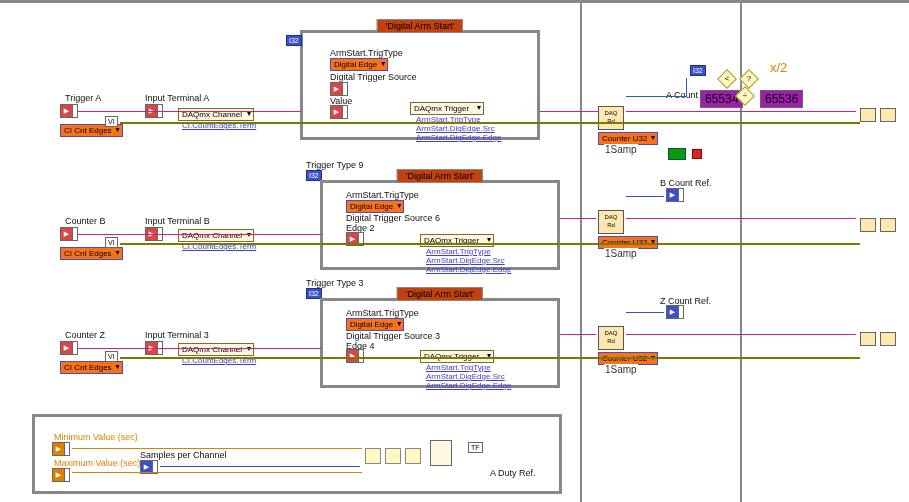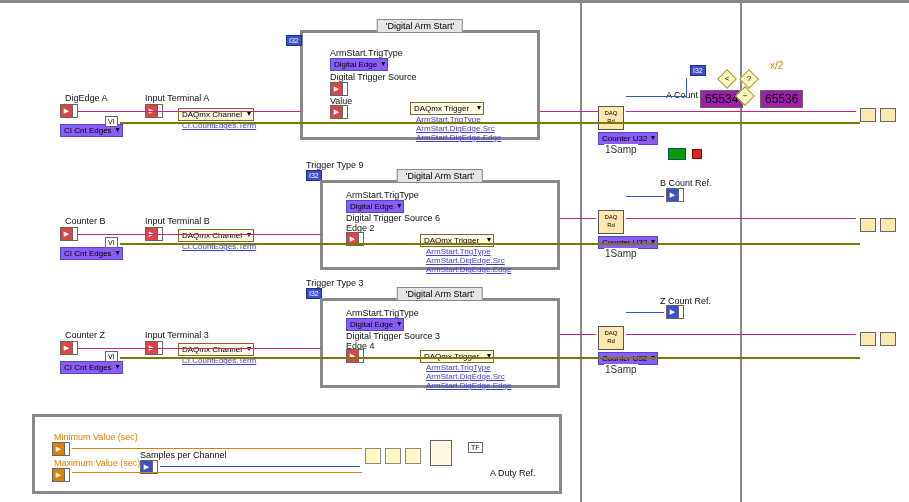--- a/index.html
+++ b/index.html
@@ -20,21 +20,21 @@
   .seqframe {
     position: absolute;
     border: 3px solid #888;
     background: rgba(255,255,255,0.0);
   }
   .frame-label {
     position: absolute;
     top: -14px;
     left: 50%;
     transform: translateX(-50%);
-    background: #e5e5e5;
+    background: #c2410c;
     border: 1px solid #888;
     padding: 1px 8px;
     font-size: 9px;
     white-space: nowrap;
   }
   .divider {
     position: absolute;
     top: 0;
     bottom: 0;
     width: 2px;
@@ -68,21 +68,21 @@
   .smallbox {
     position: absolute;
     border: 1px solid #666;
     background: #fff;
     font-size: 7px;
     padding: 1px 2px;
   }
   .dropdown {
     position: absolute;
     border: 1px solid #4a4acc;
-    background: #8b5cf6;
+    background: #f97316;
     font-size: 8px;
     padding: 1px 10px 1px 3px;
     white-space: nowrap;
   }
   .dropdown::after {
     content: "▾";
     position: absolute;
     right: 2px;
     top: 0;
     font-size: 8px;
@@ -158,21 +158,21 @@
     position: absolute;
     width: 1px;
   }
   .w-pink { background: #cc2288; }
   .w-olive { background: #7a7a00; height: 2px; }
   .w-blue { background: #3355cc; }
   .w-orange { background: #e08000; }
   .w-thick { height: 3px; background: #888; }
   .x2 {
     position: absolute;
-    font-size: 10px;
+    font-size: 13px;
     color: #e08000;
   }
   .btmframe {
     position: absolute;
     border: 3px solid #888;
     background: #fff;
   }
   .smallnodes {
     position: absolute;
     display: flex;
@@ -189,21 +189,21 @@
 </style>
 </head>
 <body>
 
 <div class="canvas">
 
   <div class="divider" style="left:580px"></div>
   <div class="divider" style="left:740px"></div>
   <div class="hwire w-thick" style="left:0; top:0; width:909px"></div>
 
-  <div class="lbl" style="left:65px; top:93px">DigEdge A</div>
+  <div class="lbl" style="left:65px; top:93px">Trigger A</div>
   <div class="ctrlbox" style="left:60px; top:104px; width:18px">
       <div class="arrow">▶</div>
     </div>
   <div class="dropdown" style="left:60px; top:124px">CI Cnt Edges</div>
 
   <div class="lbl" style="left:145px; top:93px">Input Terminal A</div>
   <div class="ctrlbox" style="left:145px; top:104px; width:18px">
       <div class="arrow">▶</div>
     </div>
 

